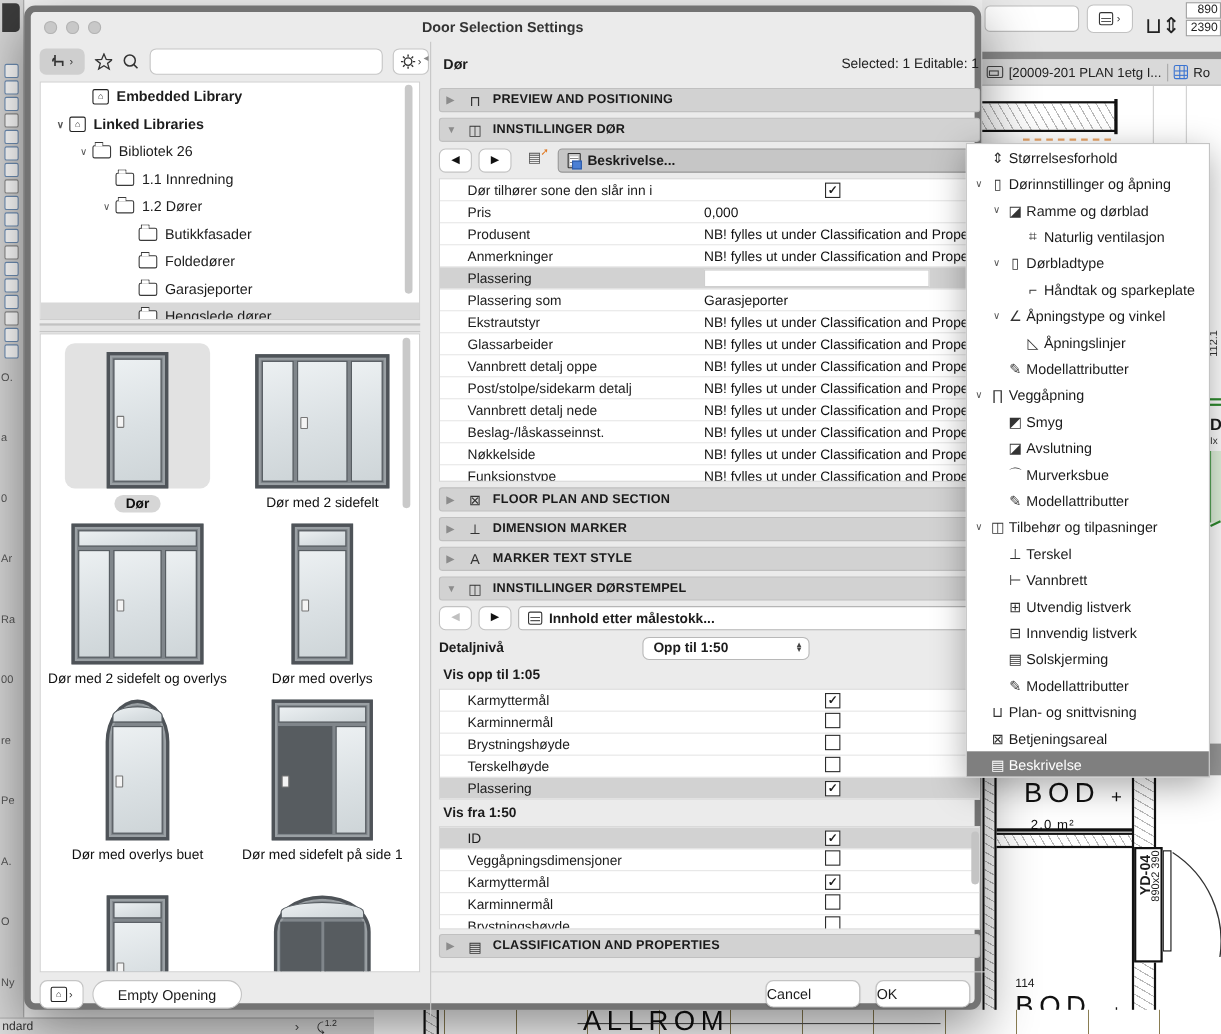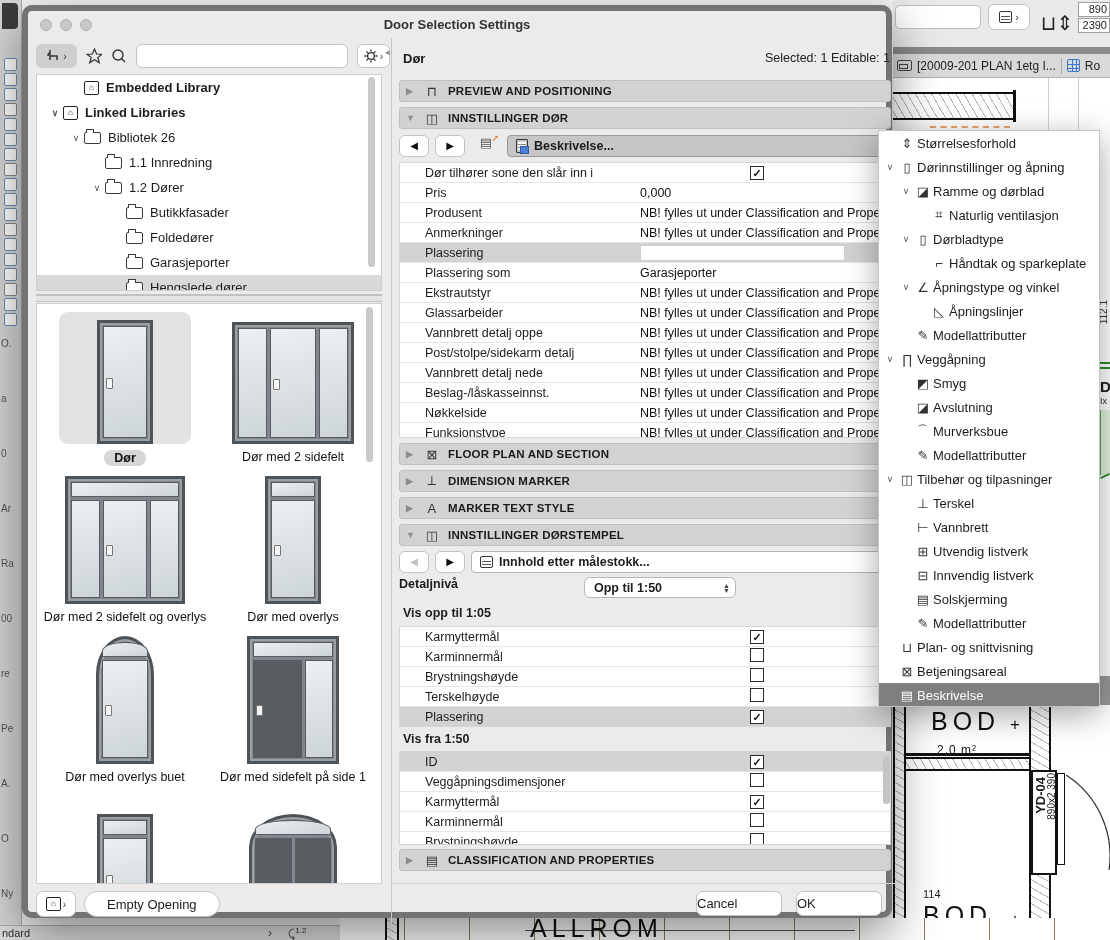--- a/index.html
+++ b/index.html
@@ -121,21 +121,21 @@
   .prow { height:20px; display:flex; align-items:center; border-bottom:1px solid #e6e6e6; font-size:12.5px; }
   .prow.sel { background:#d2d2d2; }
   .prow .plabel { padding-left:25px; width:240px; flex:none; white-space:nowrap; overflow:hidden; }
   .prow .pval { flex:1; white-space:nowrap; overflow:hidden; color:#111; }
   .prow input.pfield { width:205px; height:16px; border:1px solid #cfcfcf; background:#fff; }
   .cb { width:14px; height:14px; border:1.5px solid #2b2b2b; background:#fff; display:inline-block; text-align:center; line-height:12px; font-size:11px; font-weight:bold; color:#1a1a1a; }
   .prow .cbslot { margin-left:110px; }
   .clrow .cbslot2 { position:absolute; left:350px; }
   .scrollthumb { position:absolute; width:7px; background:#c4c4c4; border-radius:4px; }
 
-  #detail-row { left:371px; top:566px; width:492px; height:24px; display:flex; align-items:flex-start; }
+  #detail-row { left:371px; top:566px; width:492px; height:24px; display:flex; align-items:center; }
   #detail-label { font-weight:bold; font-size:12.5px; }
   #detail-select { position:absolute; left:185px; width:152px; height:21px; background:#fff; border:1px solid #b8b8b8; border-radius:6px;
     display:flex; align-items:center; padding-left:9px; font-weight:bold; font-size:12.5px; }
   #detail-select .updown { position:absolute; right:5px; display:flex; flex-direction:column; line-height:5px; font-size:7px; color:#444; }
   .grouptitle { left:375px; font-weight:bold; font-size:12.5px; }
   .cltable { left:371px; width:492px; background:#fff; border:1px solid #d6d6d6; overflow:hidden; }
   .clrow { height:20px; display:flex; align-items:center; border-bottom:1px solid #e6e6e6; font-size:12.5px; position:relative; }
   .clrow.sel { background:#d2d2d2; }
   .clrow .plabel { padding-left:25px; }
   #footer-sep { left:364px; top:872px; width:506px; height:1px; background:#cfcfcf; }

